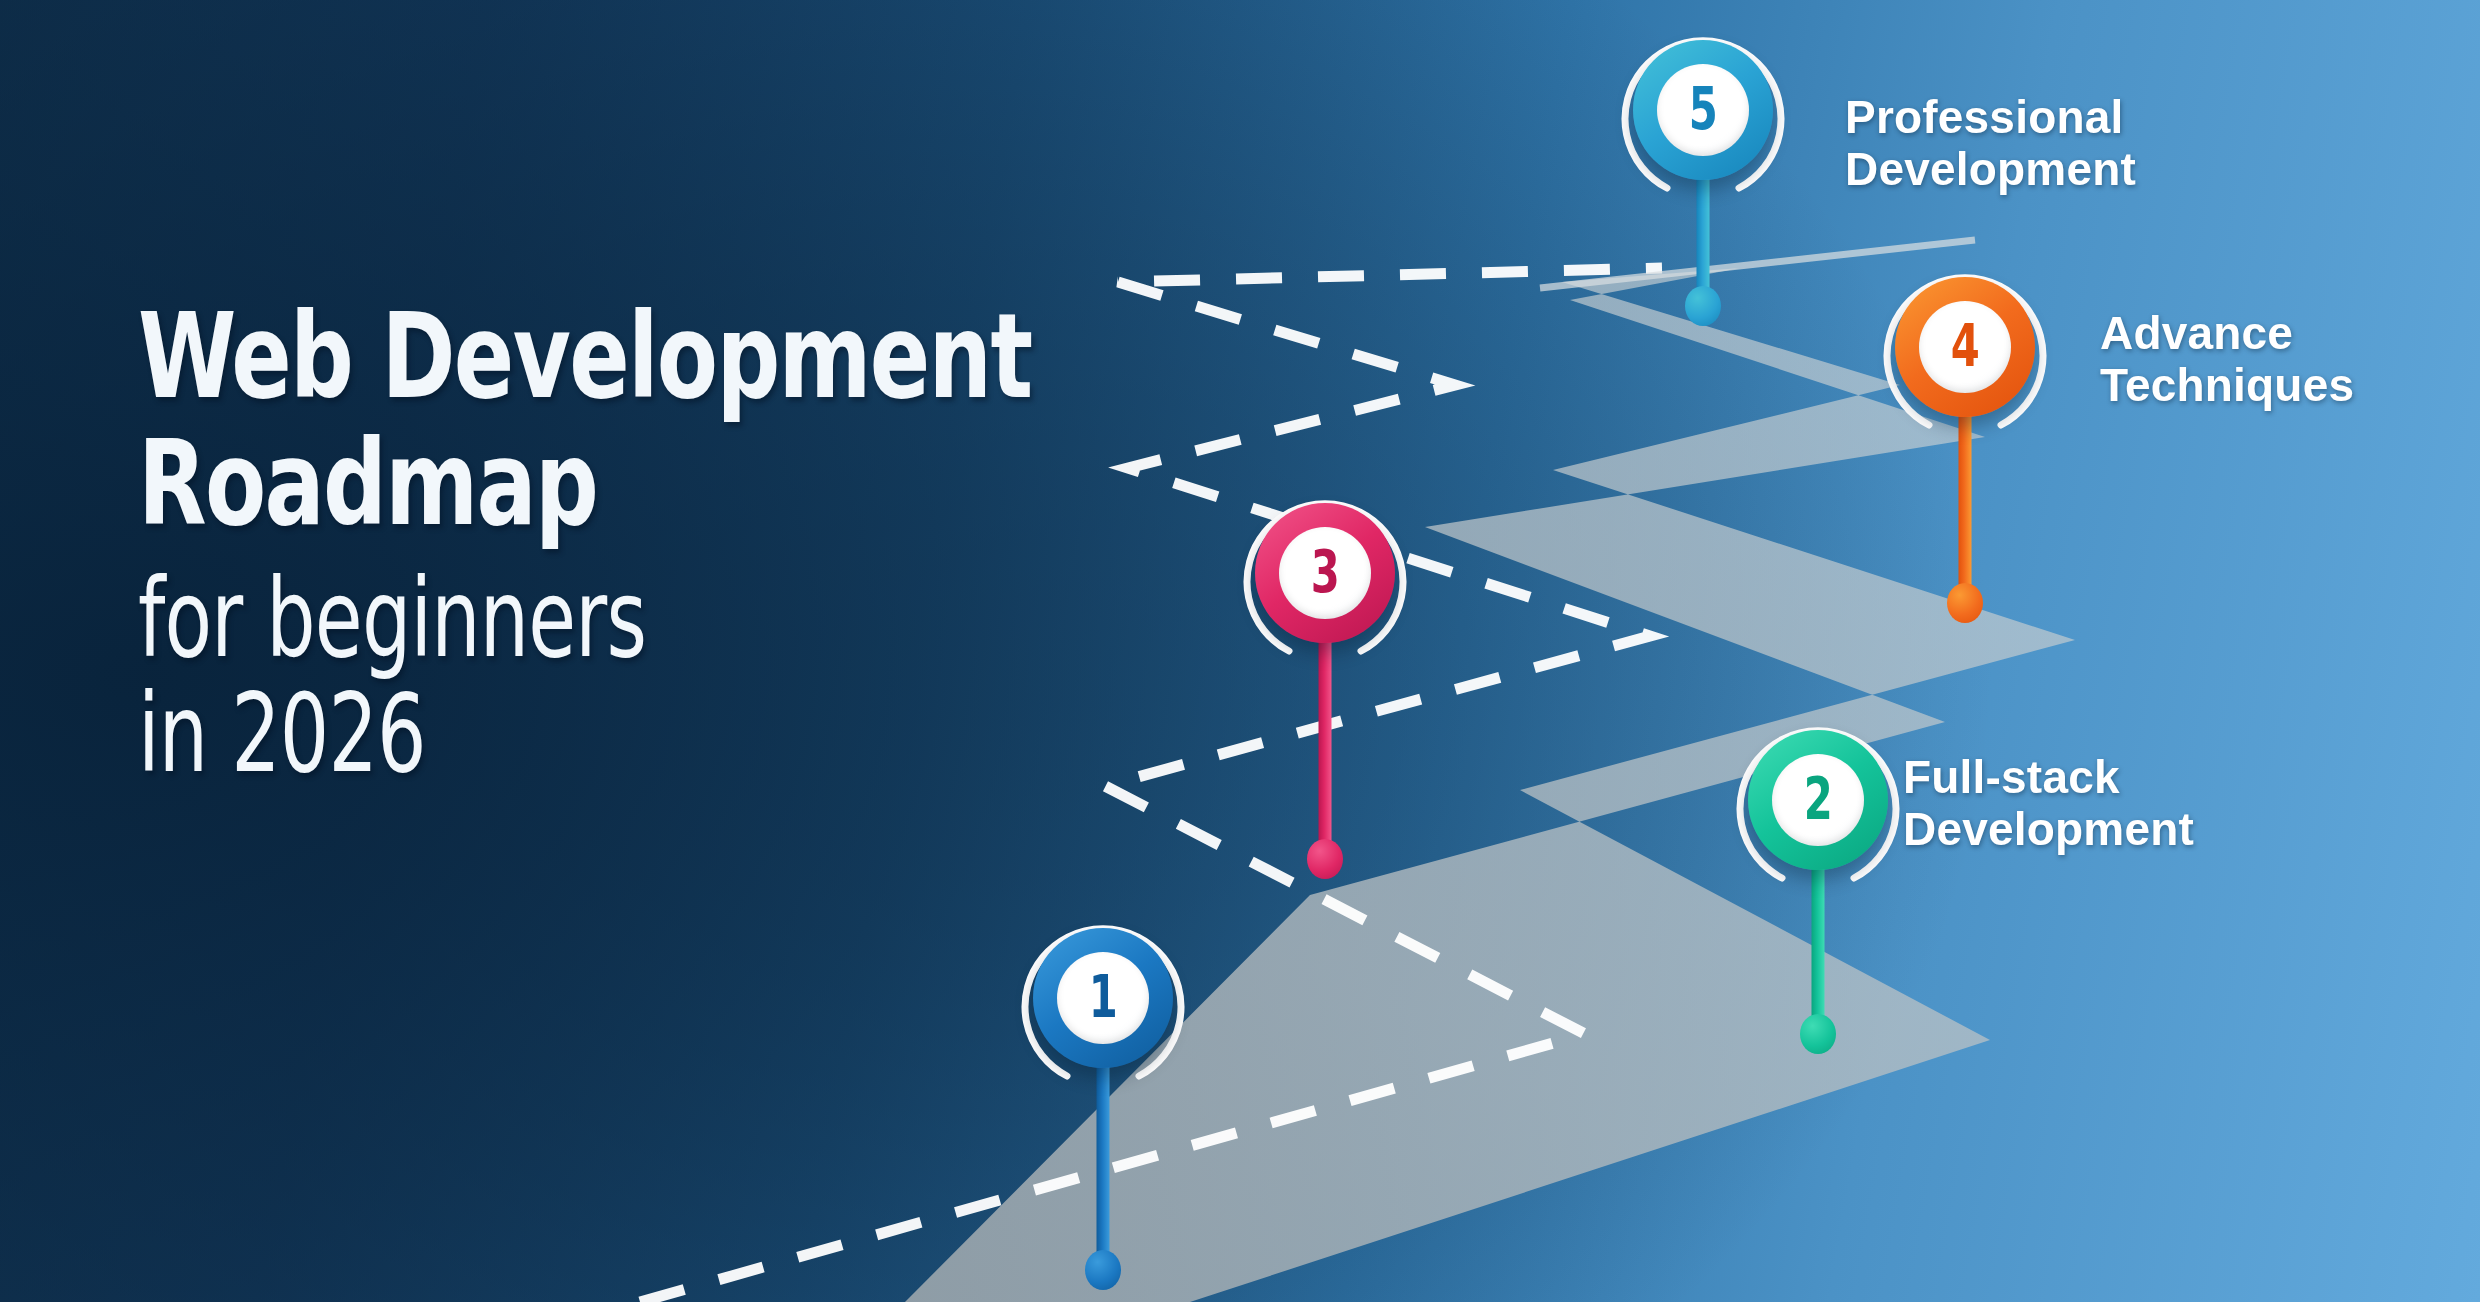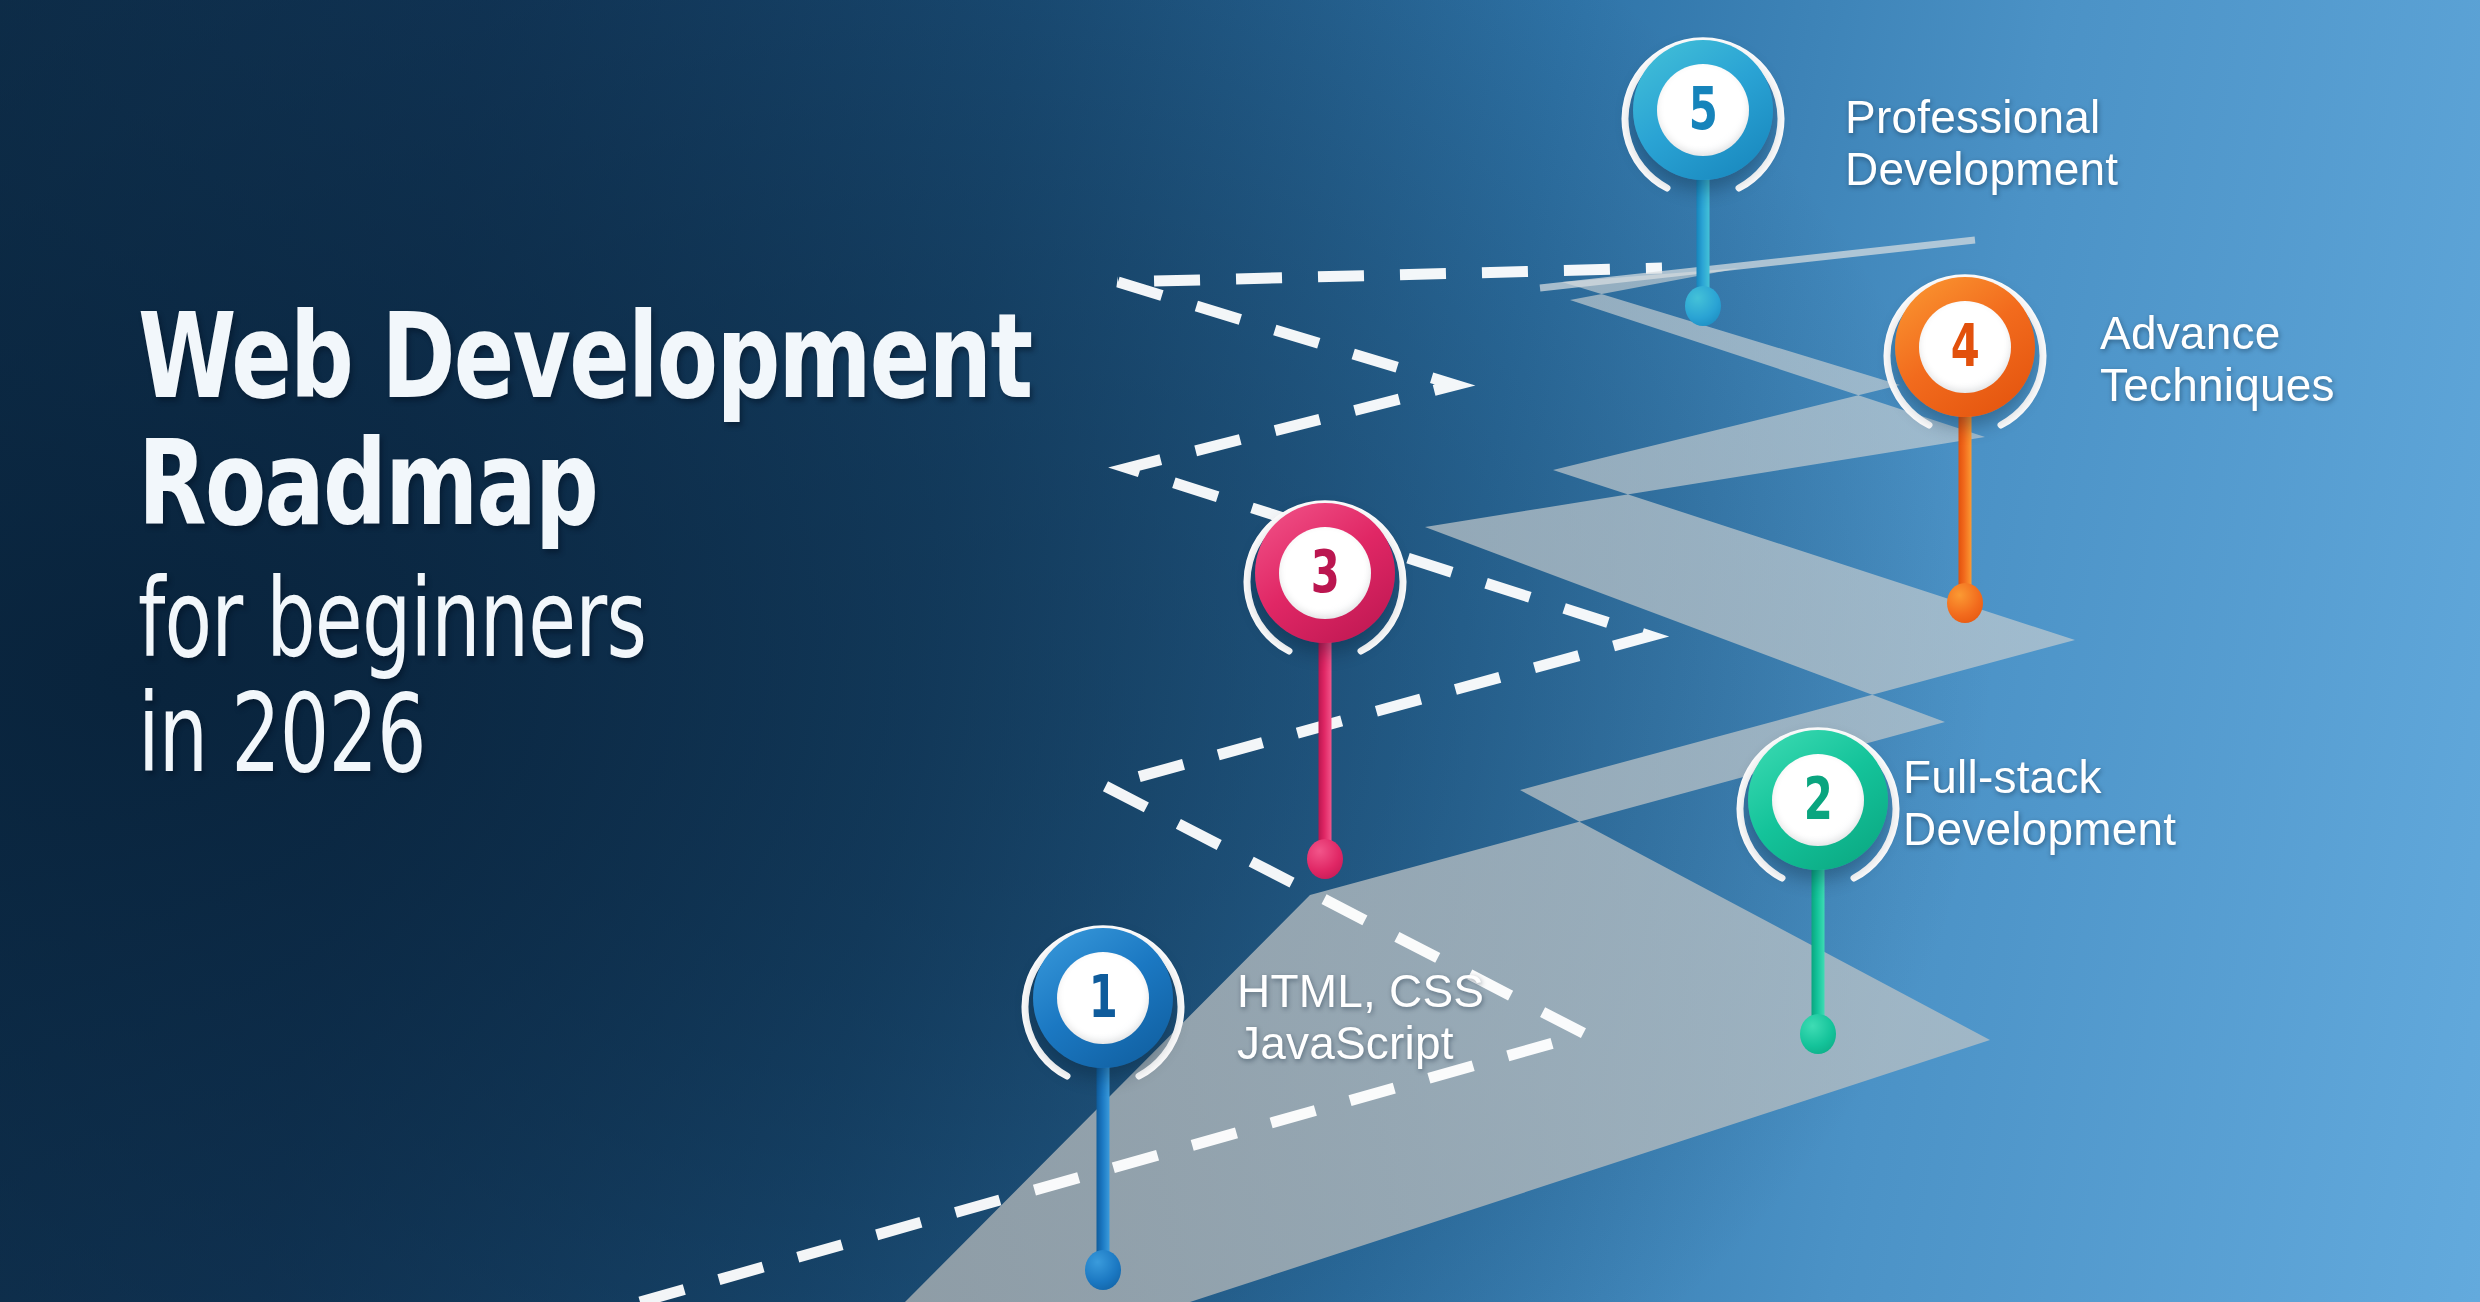--- a/index.html
+++ b/index.html
@@ -67,21 +67,21 @@
   .badge-num{
     font-family:"DejaVu Sans Condensed","Liberation Sans Narrow","Liberation Sans", sans-serif;
     font-size:58px; font-weight:700; line-height:1;
     transform:scaleX(0.80) translateY(-1px);
   }
   .arc{ position:absolute; left:-18px; top:-18px; width:176px; height:176px; z-index:2; pointer-events:none; }
 
   .mlabel{
     position:absolute; z-index:6;
     color:#ffffff;
-    font-size:46px; font-weight:400; line-height:1.13;
+    font-size:46px; font-weight:700; line-height:1.13;
     letter-spacing:0.2px;
     white-space:pre-line;
     text-shadow:1px 2px 5px rgba(3,22,42,0.40);
   }
 </style>
 </head>
 <body>
 
 <div id="poster">
 
@@ -193,16 +193,14 @@
     <div class="pin-dot" style="top: 322px; background: radial-gradient(circle at 35% 30%, rgb(58, 155, 220) 0%, rgb(27, 120, 194) 55%, rgb(15, 92, 156) 100%);"></div>
     <svg class="arc" viewBox="0 0 176 176">
       <path d="M 52,166 A 78,78 0 1 1 124,166" fill="none" stroke="#ffffff" stroke-width="7" stroke-linecap="round"></path>
     </svg>
     <div class="badge" style="background: linear-gradient(145deg, rgb(58, 155, 220) 0%, rgb(27, 120, 194) 48%, rgb(15, 92, 156) 100%);">
       <div class="badge-inner">
         <span class="badge-num" style="color: rgb(15, 92, 156);">1</span>
       </div>
     </div>
   </div>
-  <div class="mlabel" id="l1" style="left:1237px; top:966px;">HTML, CSS
-JavaScript</div>
 
 </div>
 
 </body></html>

